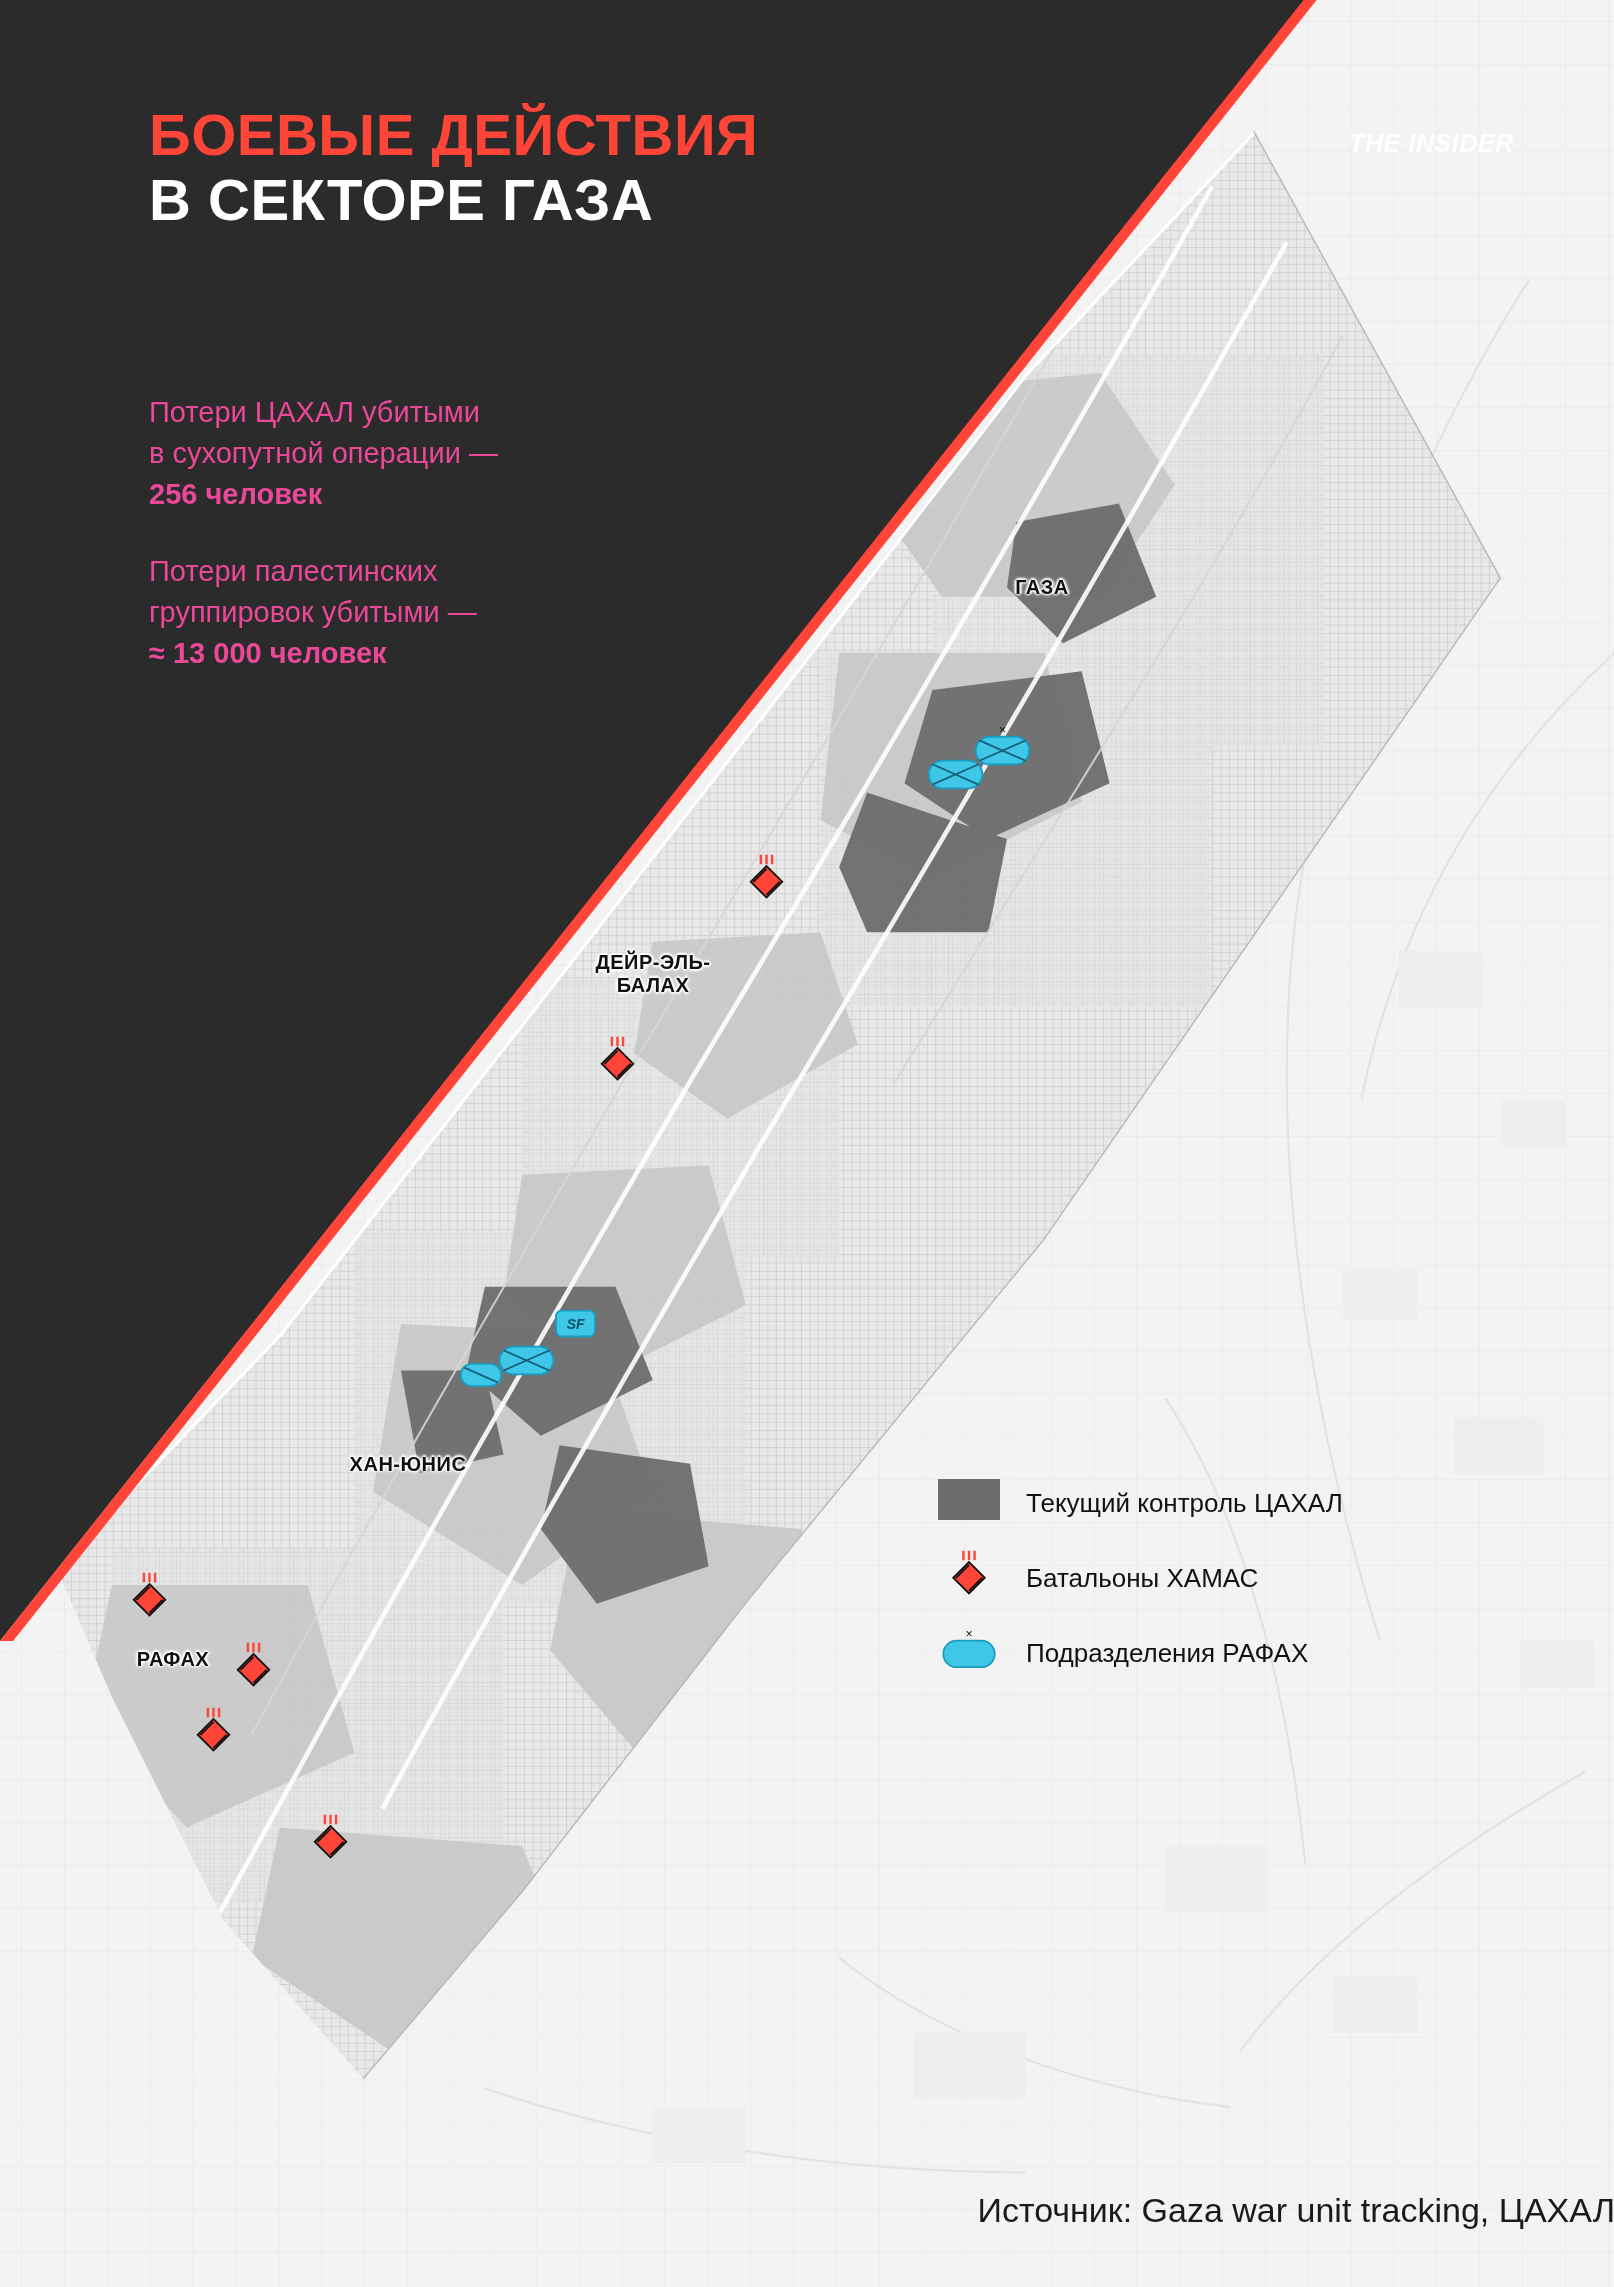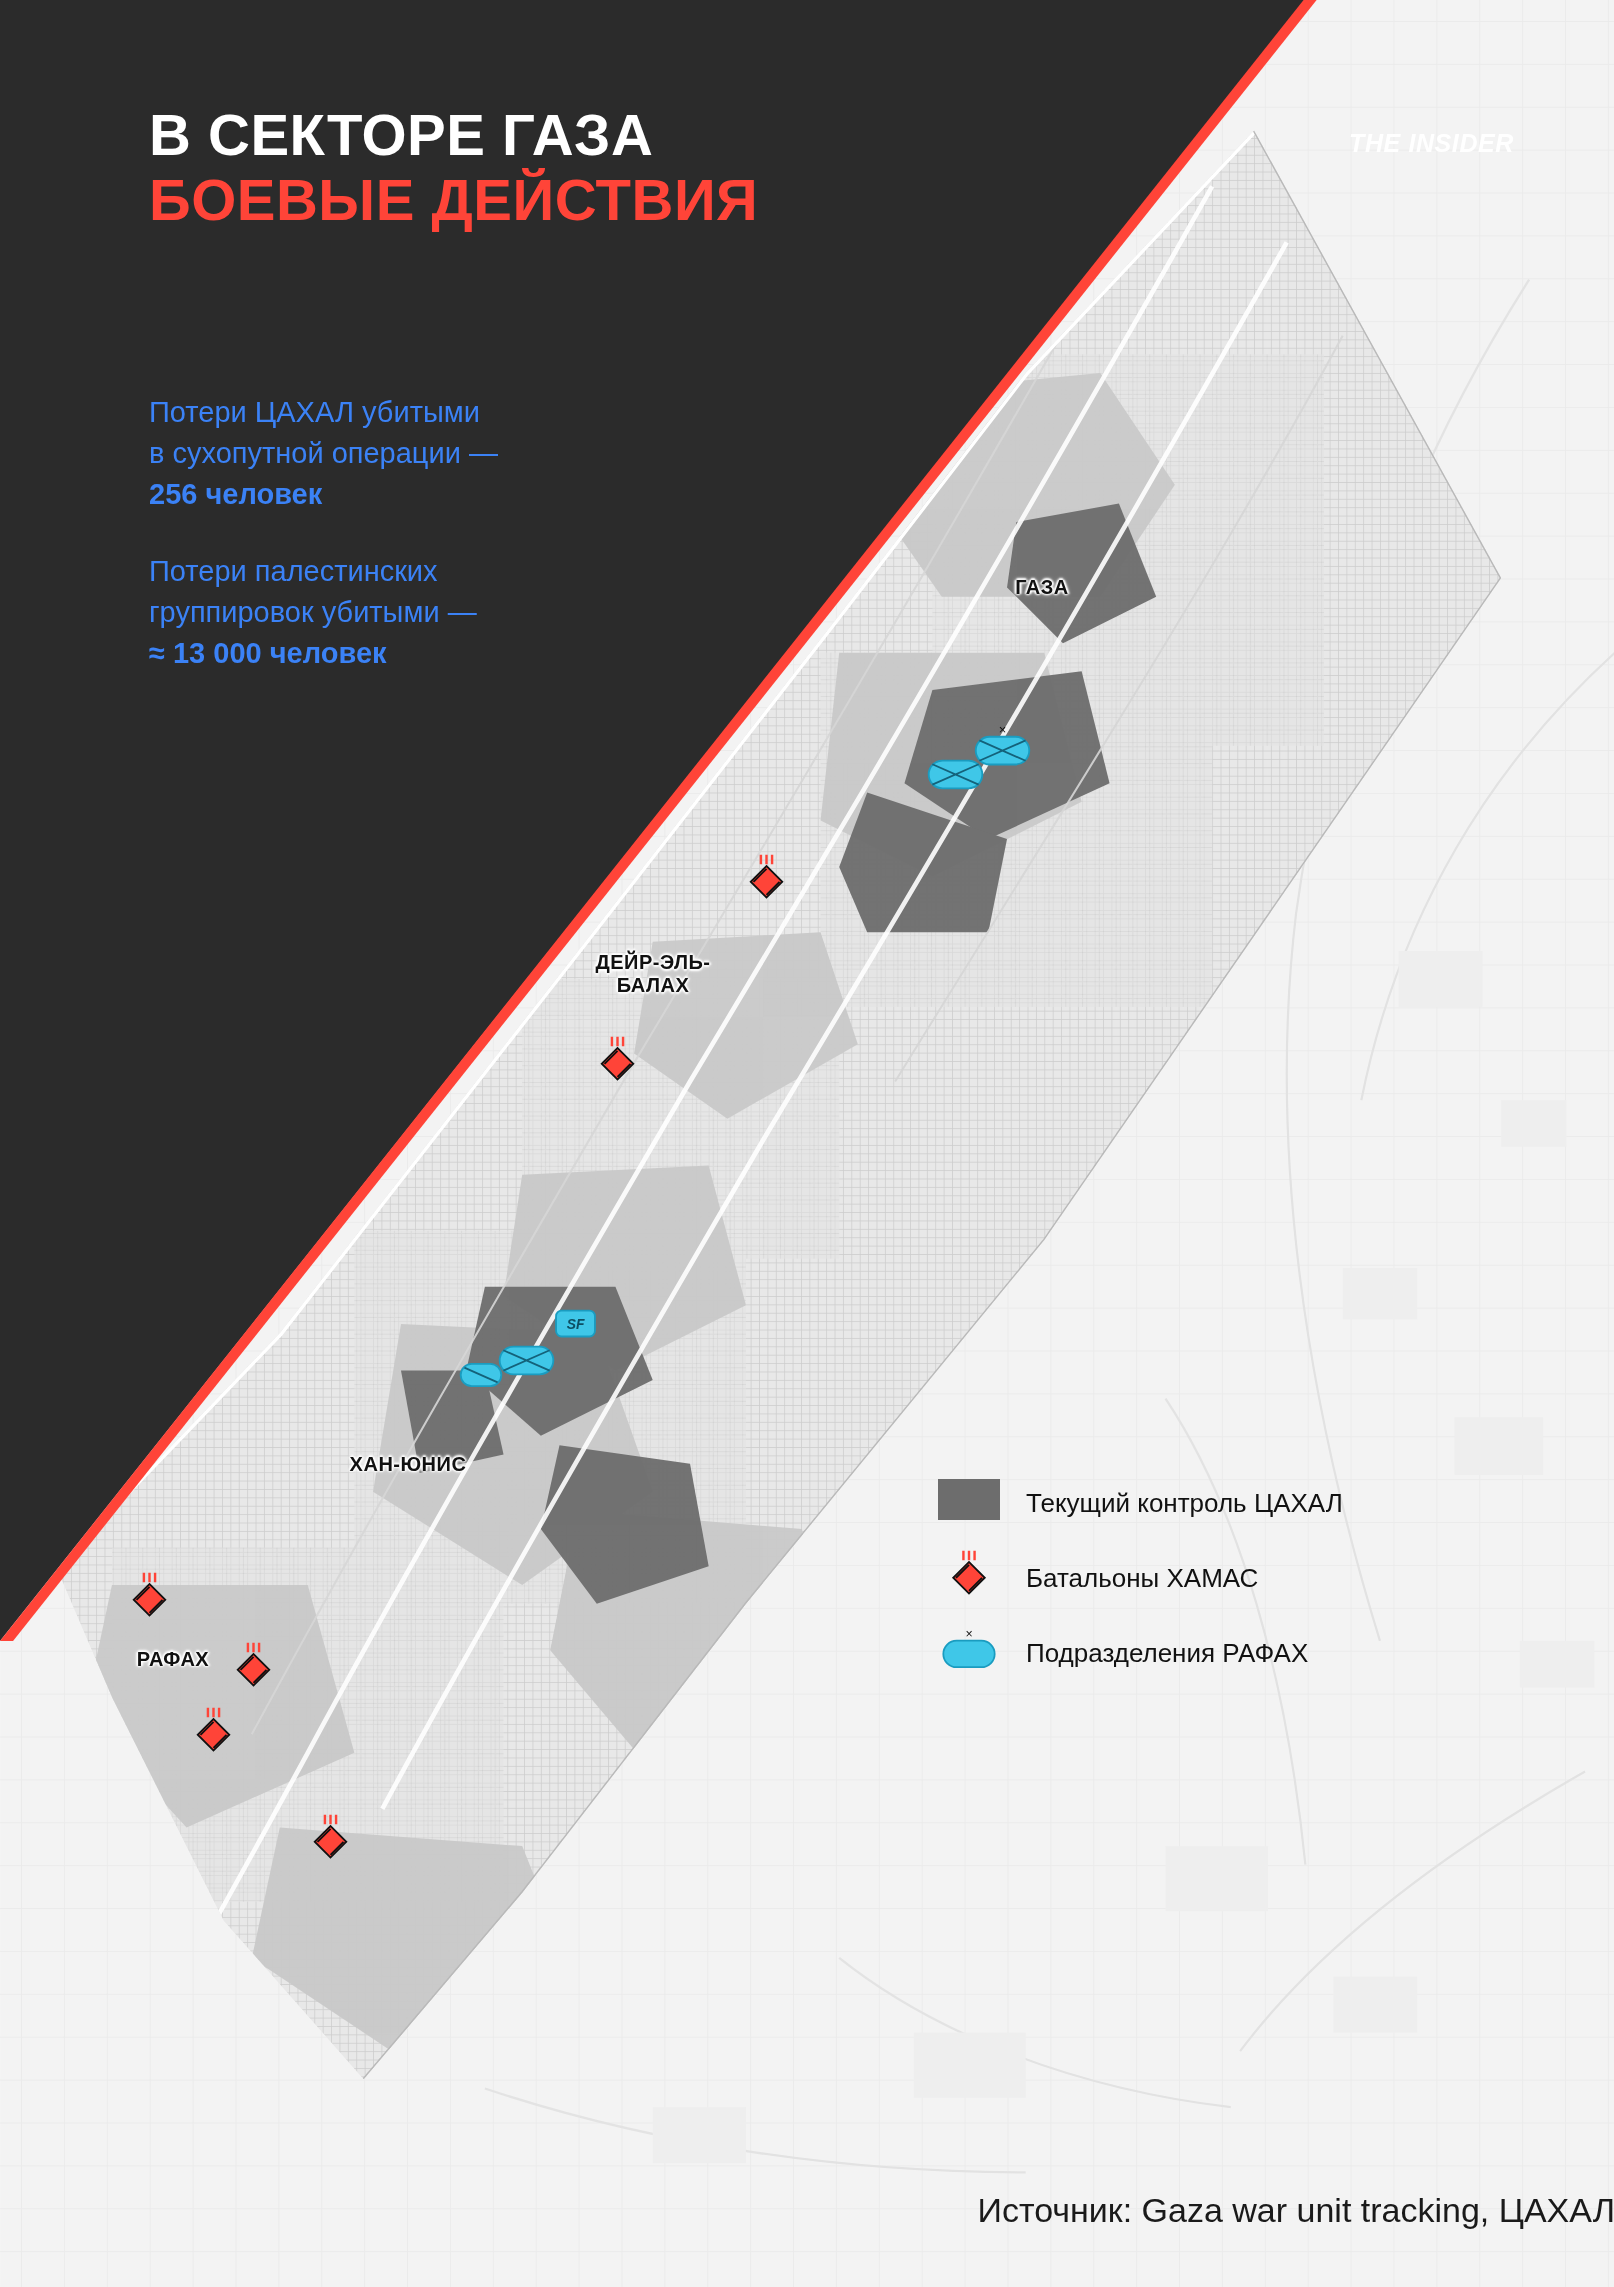--- a/index.html
+++ b/index.html
@@ -69,21 +69,21 @@
     font-weight: bold;
     letter-spacing: 0.6px;
     font-style: italic;
   }
 
   #stats {
     position: absolute;
     left: 149px;
     top: 392px;
     width: 578px;
-    color: #3b82f6;
+    color: #ec4899;
   }
   .stat-block {
     font-size: 29px;
     line-height: 1.42;
     margin-bottom: 35px;
   }
   .stat-block .bold {
     font-weight: bold;
   }
 
@@ -252,22 +252,22 @@
 
   <div id="dark-panel">
     <svg viewBox="0 0 1732 1760" xmlns="http://www.w3.org/2000/svg" preserveAspectRatio="none">
       <polygon points="0,0 1400,0 0,1760" fill="#2b2b2b"></polygon>
       <polygon points="1400,0 1440,0 40,1760 0,1760" fill="#ff4438" opacity="0"></polygon>
       <polygon points="1398,0 1412,0 14,1760 0,1760" fill="#ff4438"></polygon>
     </svg>
   </div>
 
   <div id="header">
+    <div class="title-line title-red">БОЕВЫЕ ДЕЙСТВИЯ</div>
     <div class="title-line title-white">В СЕКТОРЕ ГАЗА</div>
-    <div class="title-line title-red">БОЕВЫЕ ДЕЙСТВИЯ</div>
   </div>
 
   <div id="brand">THE INSIDER</div>
 
   <div id="stats">
     <div class="stat-block">
       <span style="white-space:pre-line">Потери ЦАХАЛ убитыми
 в сухопутной операции —</span><br>
       <span class="bold">256 человек</span>
     </div>

